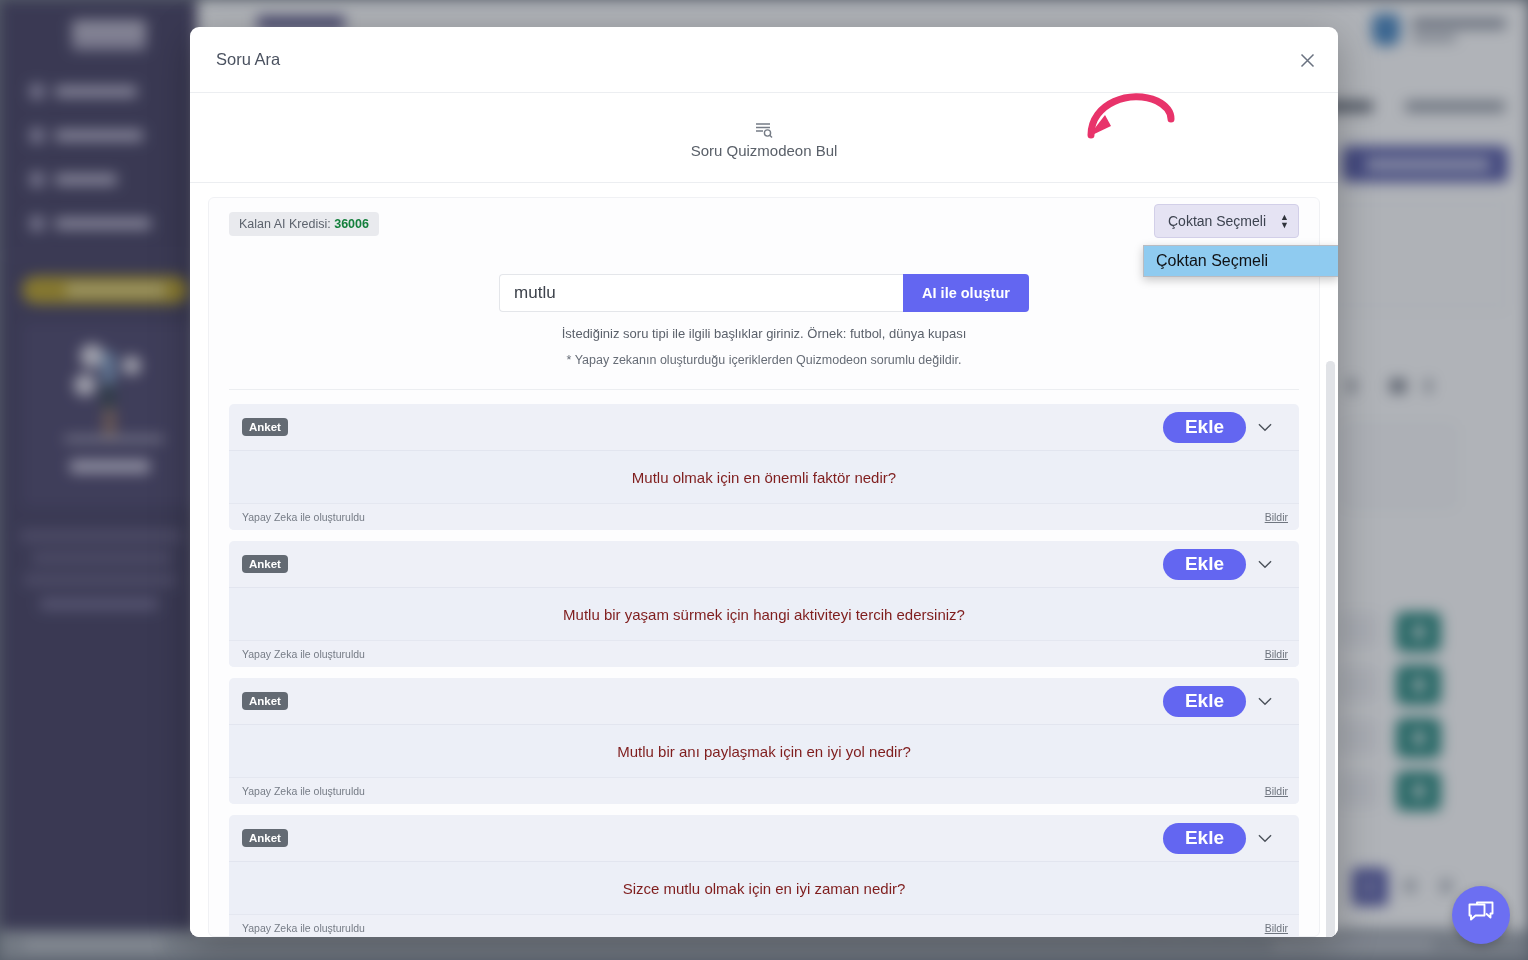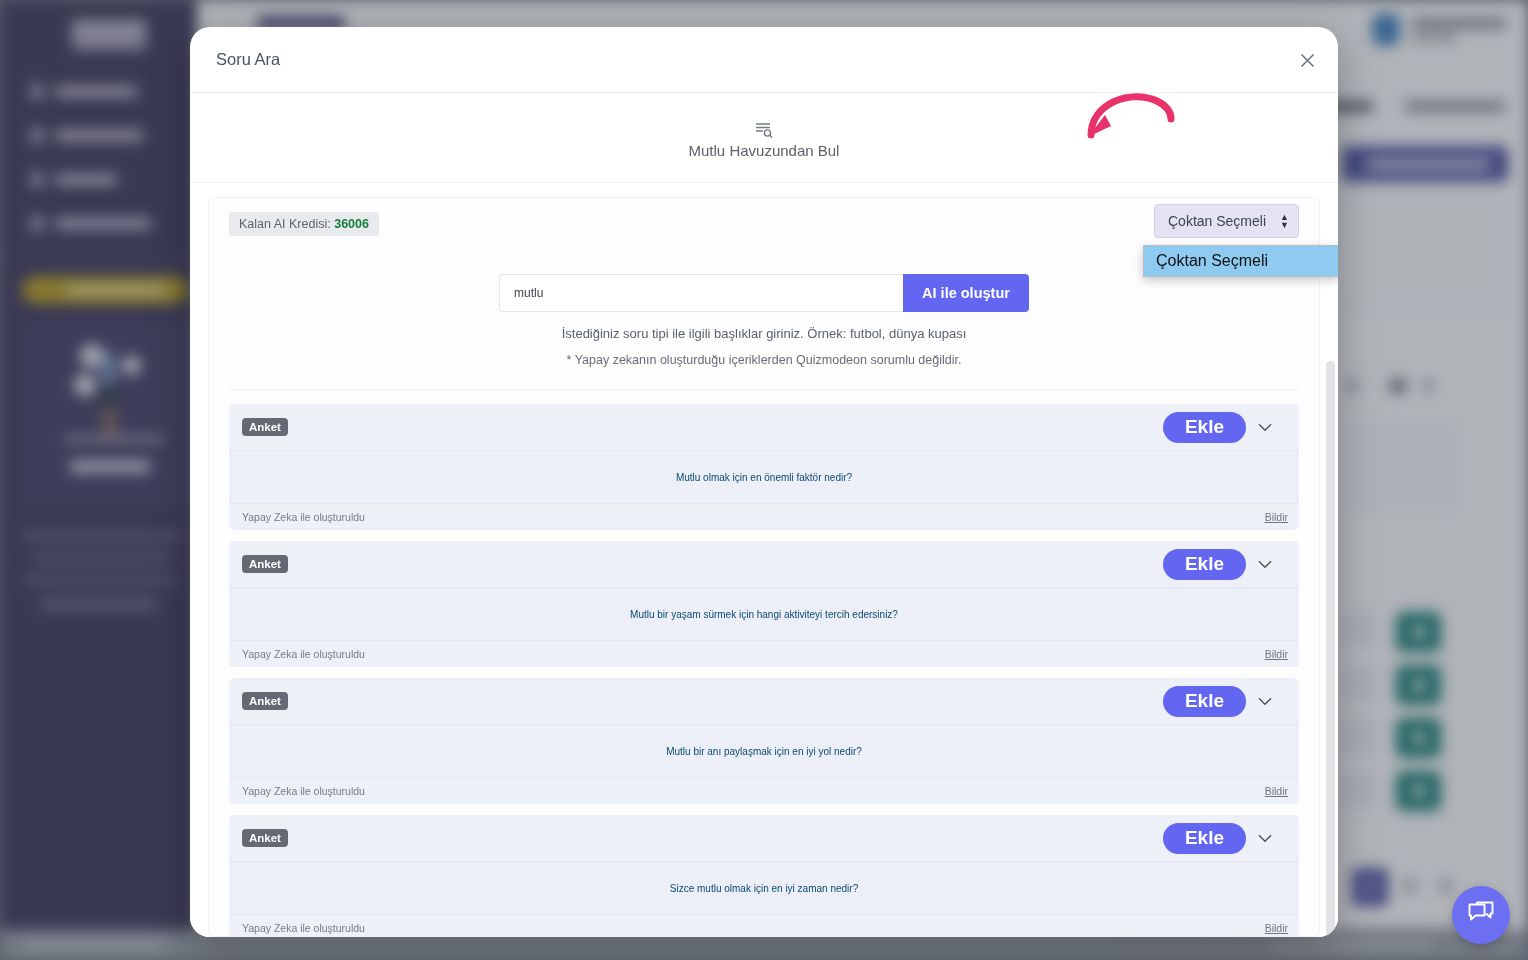--- a/index.html
+++ b/index.html
@@ -176,21 +176,21 @@
     position: absolute; inset: 0;
     background: rgba(58,66,78,0.40);
   }
 
   
   #modal {
     position: absolute;
     left: 190px; top: 27px;
     width: 1148px; height: 910px;
     background: #ffffff;
-    border-radius: 20px;
+    border-radius: 9px;
     box-shadow: 0 10px 40px rgba(0,0,0,.28);
     overflow: hidden;
   }
   #modal-header {
     position: relative;
     height: 65px;
     padding: 0 26px;
     display: flex; align-items: center;
   }
   #modal-title {
@@ -285,21 +285,21 @@
   #search-area { margin-top: 38px; text-align: center; }
   #search-row {
     display: flex; justify-content: center;
   }
   #search-input {
     width: 404px; height: 38px;
     border: 1px solid #e4e6ea;
     border-right: none;
     border-radius: 4px 0 0 4px;
     padding: 0 14px;
-    font-size: 12px; color: #3e434c;
+    font-size: 17px; color: #3e434c;
     font-family: "Liberation Sans", sans-serif;
     outline: none;
     background: #fff;
   }
   #generate-btn {
     height: 38px; padding: 0 19px;
     background: #6366f1; color: #ffffff;
     border: none; border-radius: 0 4px 4px 0;
     font-size: 14.5px; font-weight: 700;
     cursor: pointer;
@@ -346,21 +346,21 @@
     width: 26px; height: 26px;
     display: flex; align-items: center; justify-content: center;
     color: #4d535c; cursor: pointer;
     background: none; border: none;
   }
   .card-question {
     background: #eceff7;
     border-top: 1px solid #e2e5ef;
     height: 53px;
     display: flex; align-items: center; justify-content: center;
-    color: #0c4a6e; font-size: 10px;
+    color: #7f1d1d; font-size: 15px;
     text-align: center; padding: 0 20px;
   }
   .card-foot {
     height: 27px;
     display: flex; align-items: center;
     padding: 0 11px 0 13px;
     background: #eef0f7;
     border-top: 1px solid #e4e7f0;
   }
   .foot-note { font-size: 10.5px; color: #767c86; }
@@ -520,21 +520,21 @@
 
   <div id="tabs">
     <button class="tab">
       <span class="tab-ico">
         <svg width="20" height="18" viewBox="0 0 20 18" fill="none" stroke="#767c86" stroke-width="1.4">
           <path d="M2 3h14M2 6.5h14M2 10h7"></path>
           <circle cx="13.5" cy="12" r="3.1"></circle>
           <path d="M15.8 14.3 L18 16.5"></path>
         </svg>
       </span>
-      <span class="tab-label">Mutlu Havuzundan Bul</span>
+      <span class="tab-label">Soru Quizmodeon Bul</span>
     </button>
 
   </div>
 
   <div id="modal-body">
     <div id="panel">
 
       <div id="credit-row">
         <span id="credit-badge">
           <span>Kalan AI Kredisi:</span>

